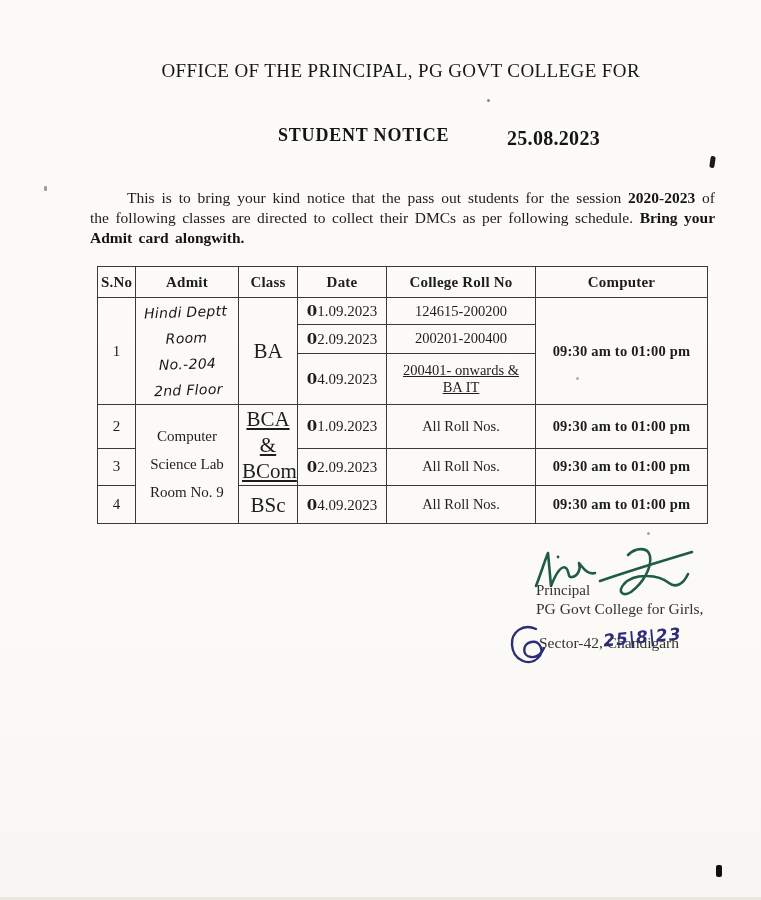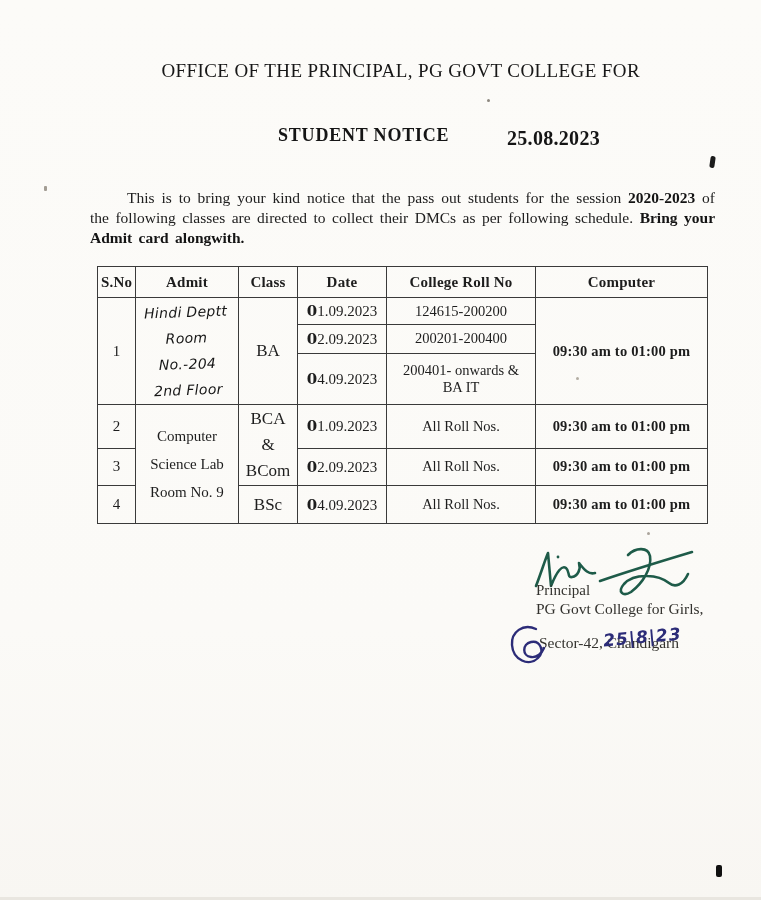--- a/index.html
+++ b/index.html
@@ -42,33 +42,33 @@
     border-collapse:collapse;table-layout:fixed;
     font-size:15px;color:#1d1d1d;
   }
   table.sched th,table.sched td{
     border:1.6px solid #3a3a3a;
     text-align:center;vertical-align:middle;
     padding:1px 3px;overflow:hidden;
   }
   table.sched{border-left:1.6px dashed #4a4a4a;}
   table.sched th{font-size:15px;font-weight:bold;letter-spacing:.2px;font-family:Liberation Serif, serif;}
-  td.pre{white-space:pre-line;}
+  td.pre{white-space:pre-line;text-decoration:underline;}
   td.timing{font-weight:bold;font-size:14.5px;letter-spacing:.2px;}
   td.date-cell{font-size:15px;}
   td.date-cell::first-letter{font-weight:bold;font-family:"DejaVu Serif",serif;}
   td.roll-cell{font-size:14.5px;}
   .handwrite{
     display:inline-block;
     font-family:"DejaVu Sans",sans-serif;font-style:italic;
     font-size:14px;line-height:26px;letter-spacing:.3px;
     transform:rotate(-2deg);white-space:pre-line;color:#161616;
   }
   td.dept-print{font-size:15px;line-height:28px;white-space:pre-line;margin-top:34px;}
-  td.class-cell{font-size:17px;line-height:26px;}
+  td.class-cell{font-size:21px;line-height:26px;}
   
   .sig-svg{position:absolute;left:530px;top:544px;}
   .sig-title{position:absolute;left:536px;top:582px;font-size:15px;color:#33322e;}
   .sig-org1{position:absolute;left:536px;top:600px;font-size:15.5px;color:#33322e;}
   .sig-org2{position:absolute;left:539px;top:618px;font-size:15.5px;color:#33322e;margin-top:16px;}
   .flourish-svg{position:absolute;left:506px;top:622px;}
   .hand-date{
     position:absolute;left:603px;top:627px;
     font-family:"DejaVu Sans",sans-serif;font-weight:bold;font-style:italic;
     font-size:17px;letter-spacing:1px;transform:rotate(-5deg);

